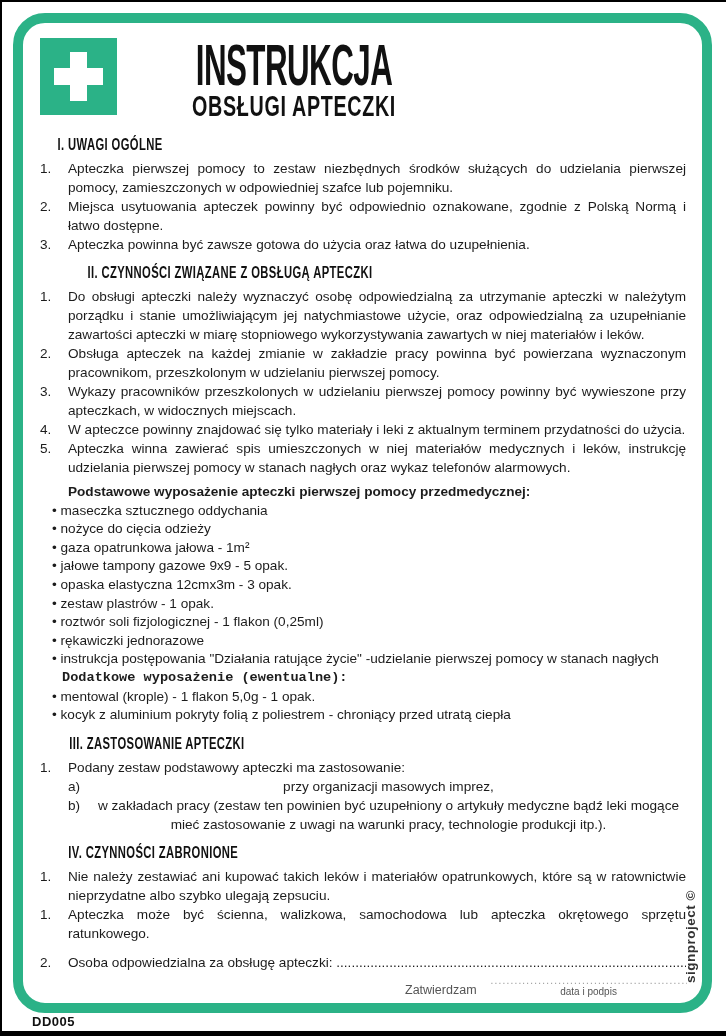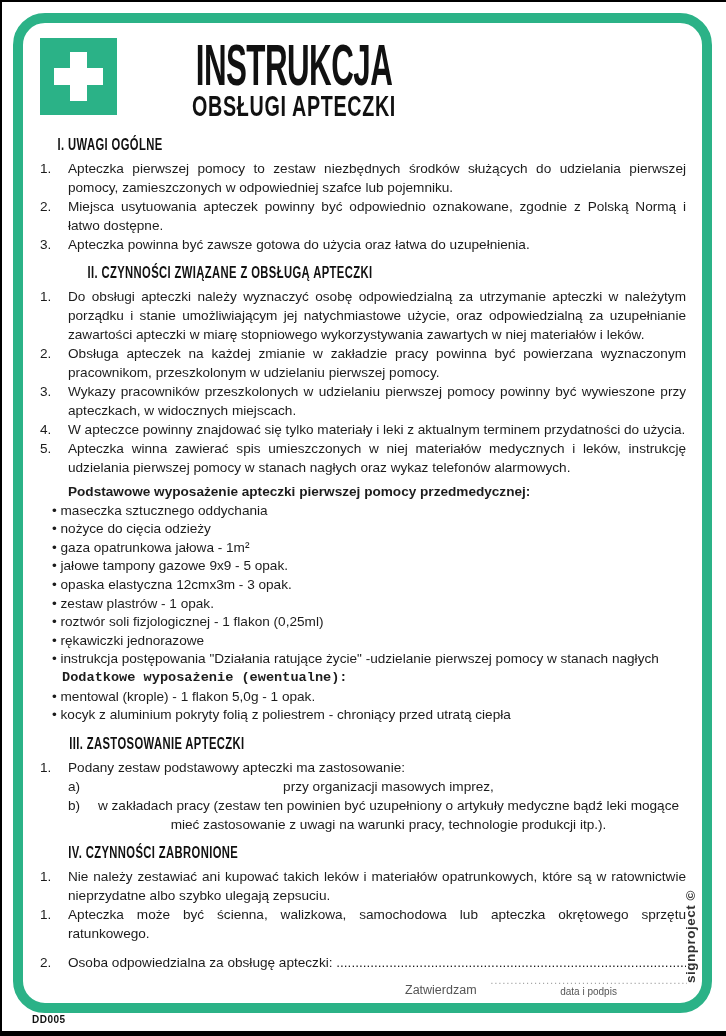--- a/index.html
+++ b/index.html
@@ -70,21 +70,21 @@
   
   .approve{position:absolute;left:405px;top:976px;display:flex;align-items:flex-end;color:var(--gray);}
   .approve-label{font-size:12.5px;line-height:14px;color:#555;}
   .approve-line{margin-left:14px;width:196px;text-align:center;}
   .approve-dots{
     display:block;font-size:10px;line-height:10px;letter-spacing:1.2px;color:#999;
     white-space:nowrap;overflow:hidden;width:196px;
   }
   .approve-caption{display:block;font-size:10px;line-height:10px;color:#555;margin-top:1px;}
 
-  .doc-code{position:absolute;left:32px;top:1014px;font-size:10px;font-weight:bold;color:#111;letter-spacing:0.5px;}
+  .doc-code{position:absolute;left:32px;top:1014px;font-size:13px;font-weight:bold;color:#111;letter-spacing:0.5px;}
 
   .credit{
     position:absolute;left:683px;top:983px;
     transform:rotate(-90deg);transform-origin:0 0;
     font-size:13.5px;font-weight:bold;color:#333;letter-spacing:0.5px;white-space:nowrap;
   }
 </style>
 </head>
 <body>
 

